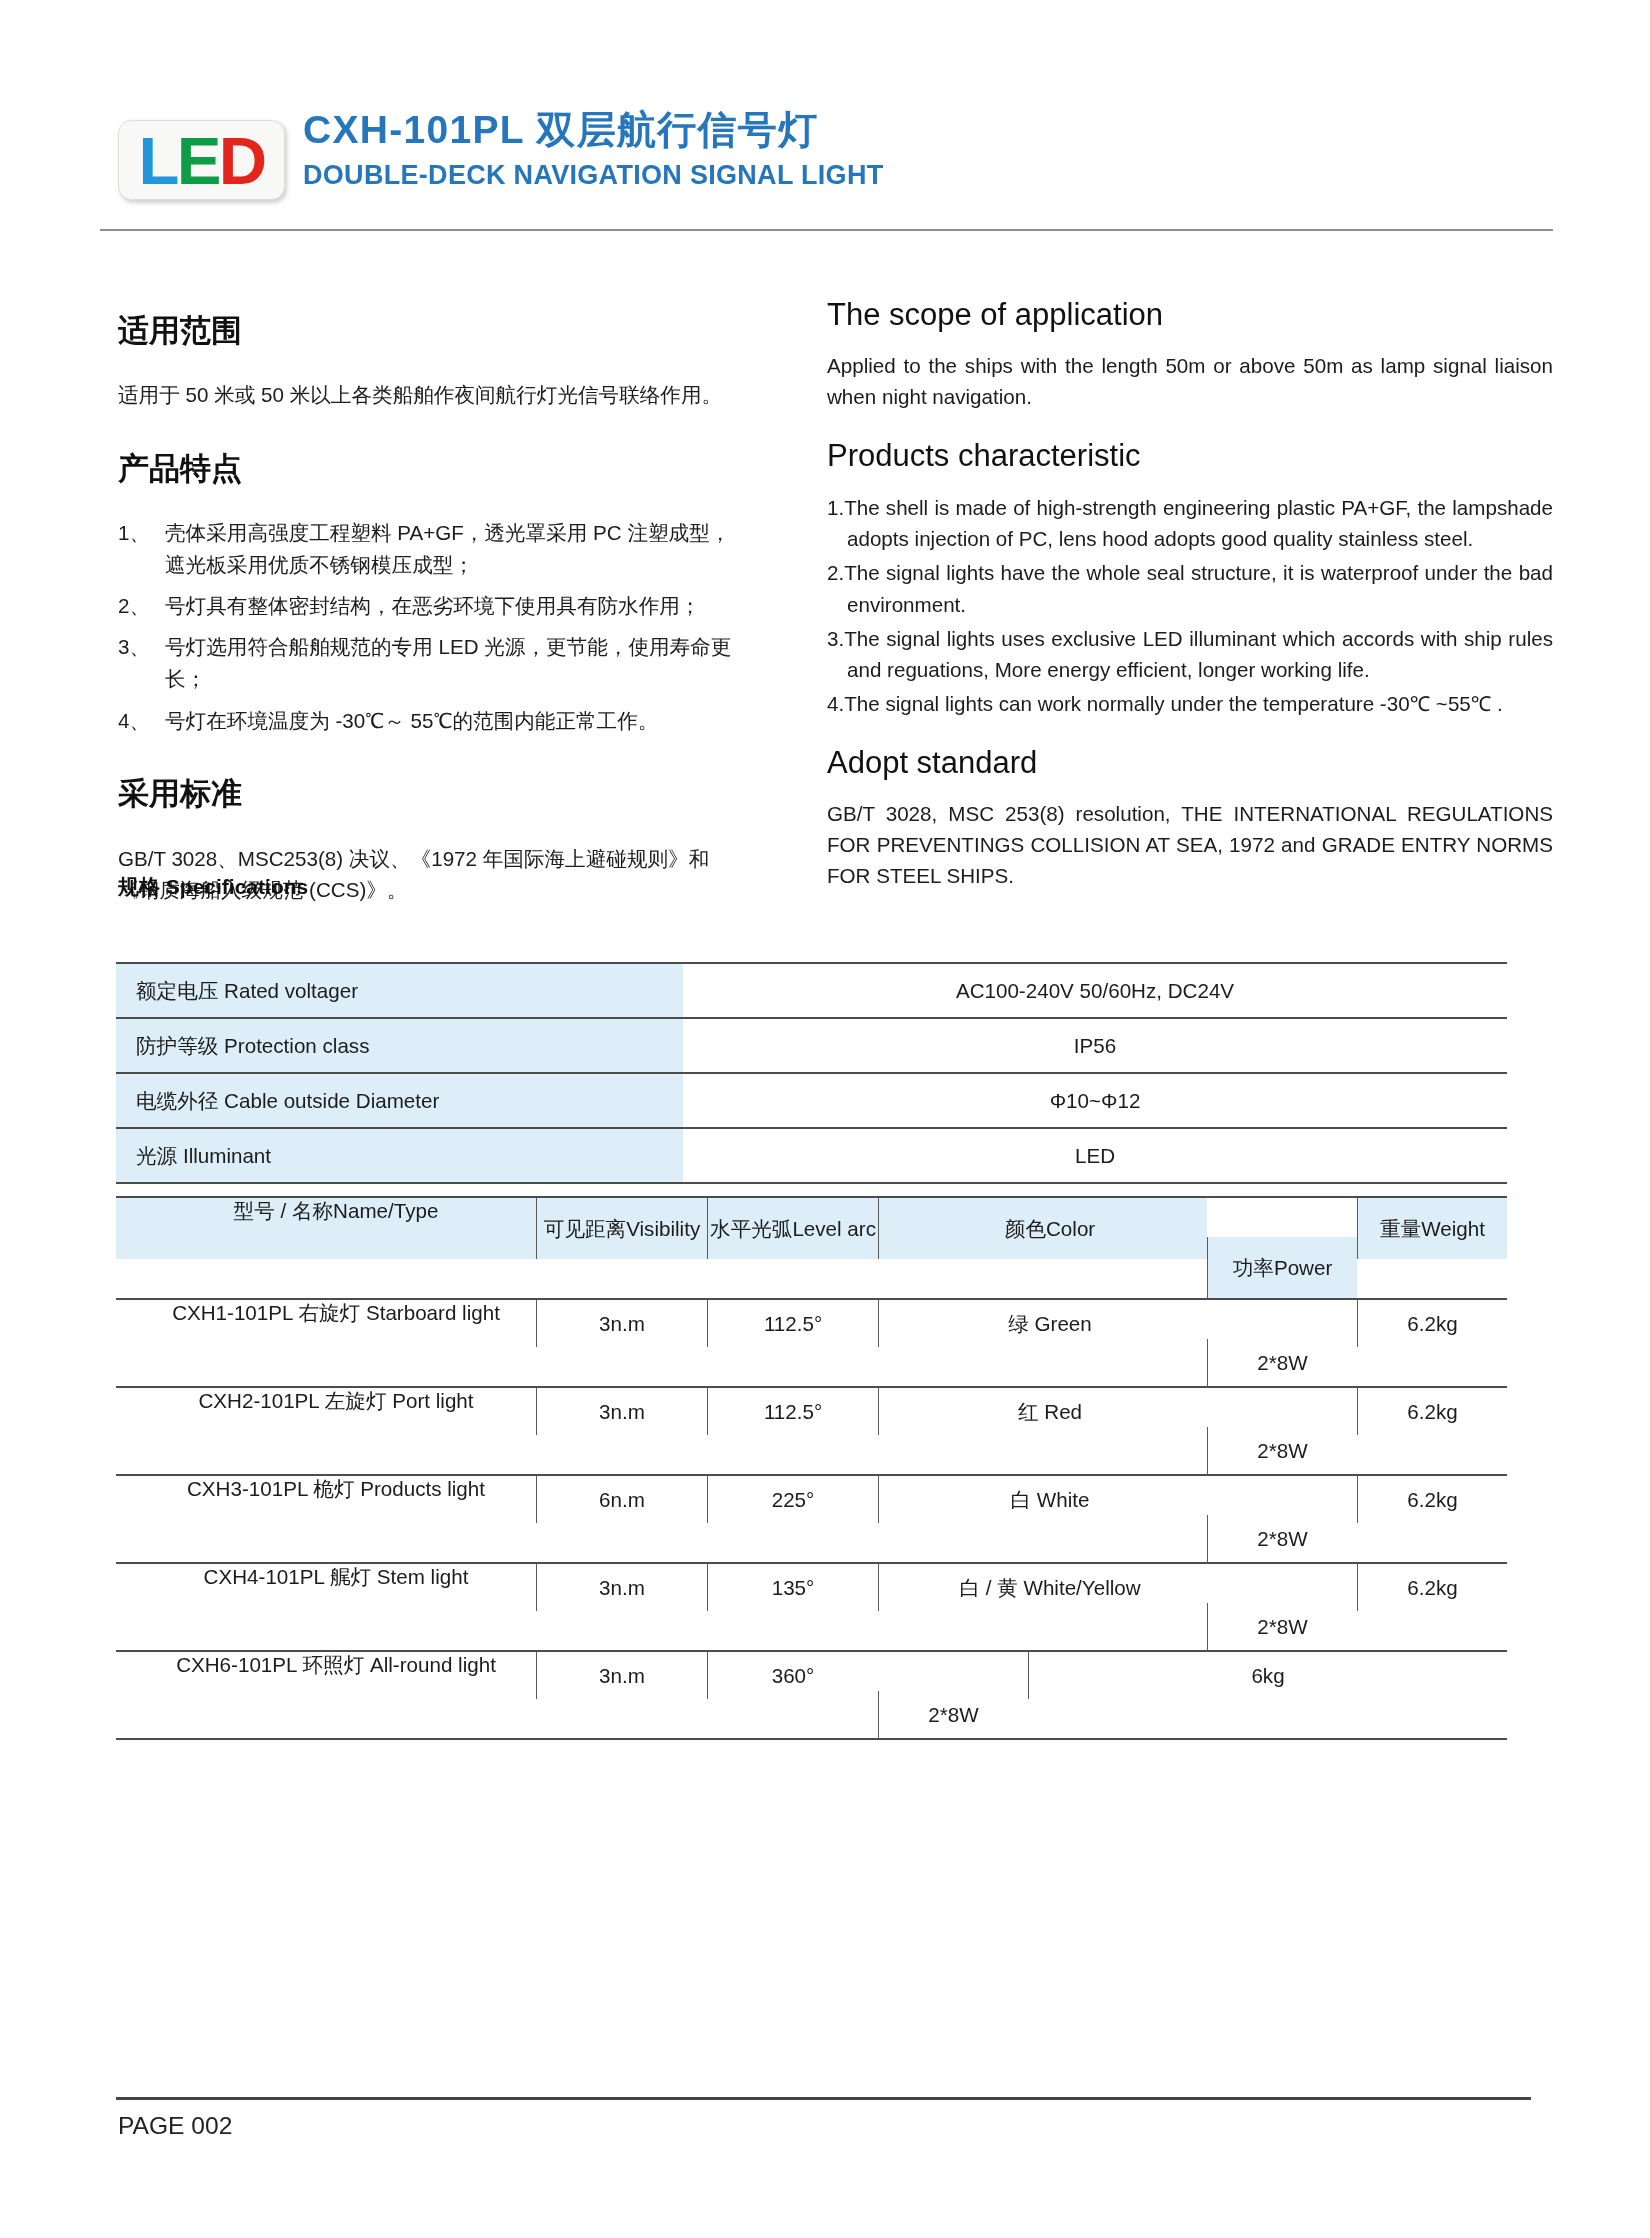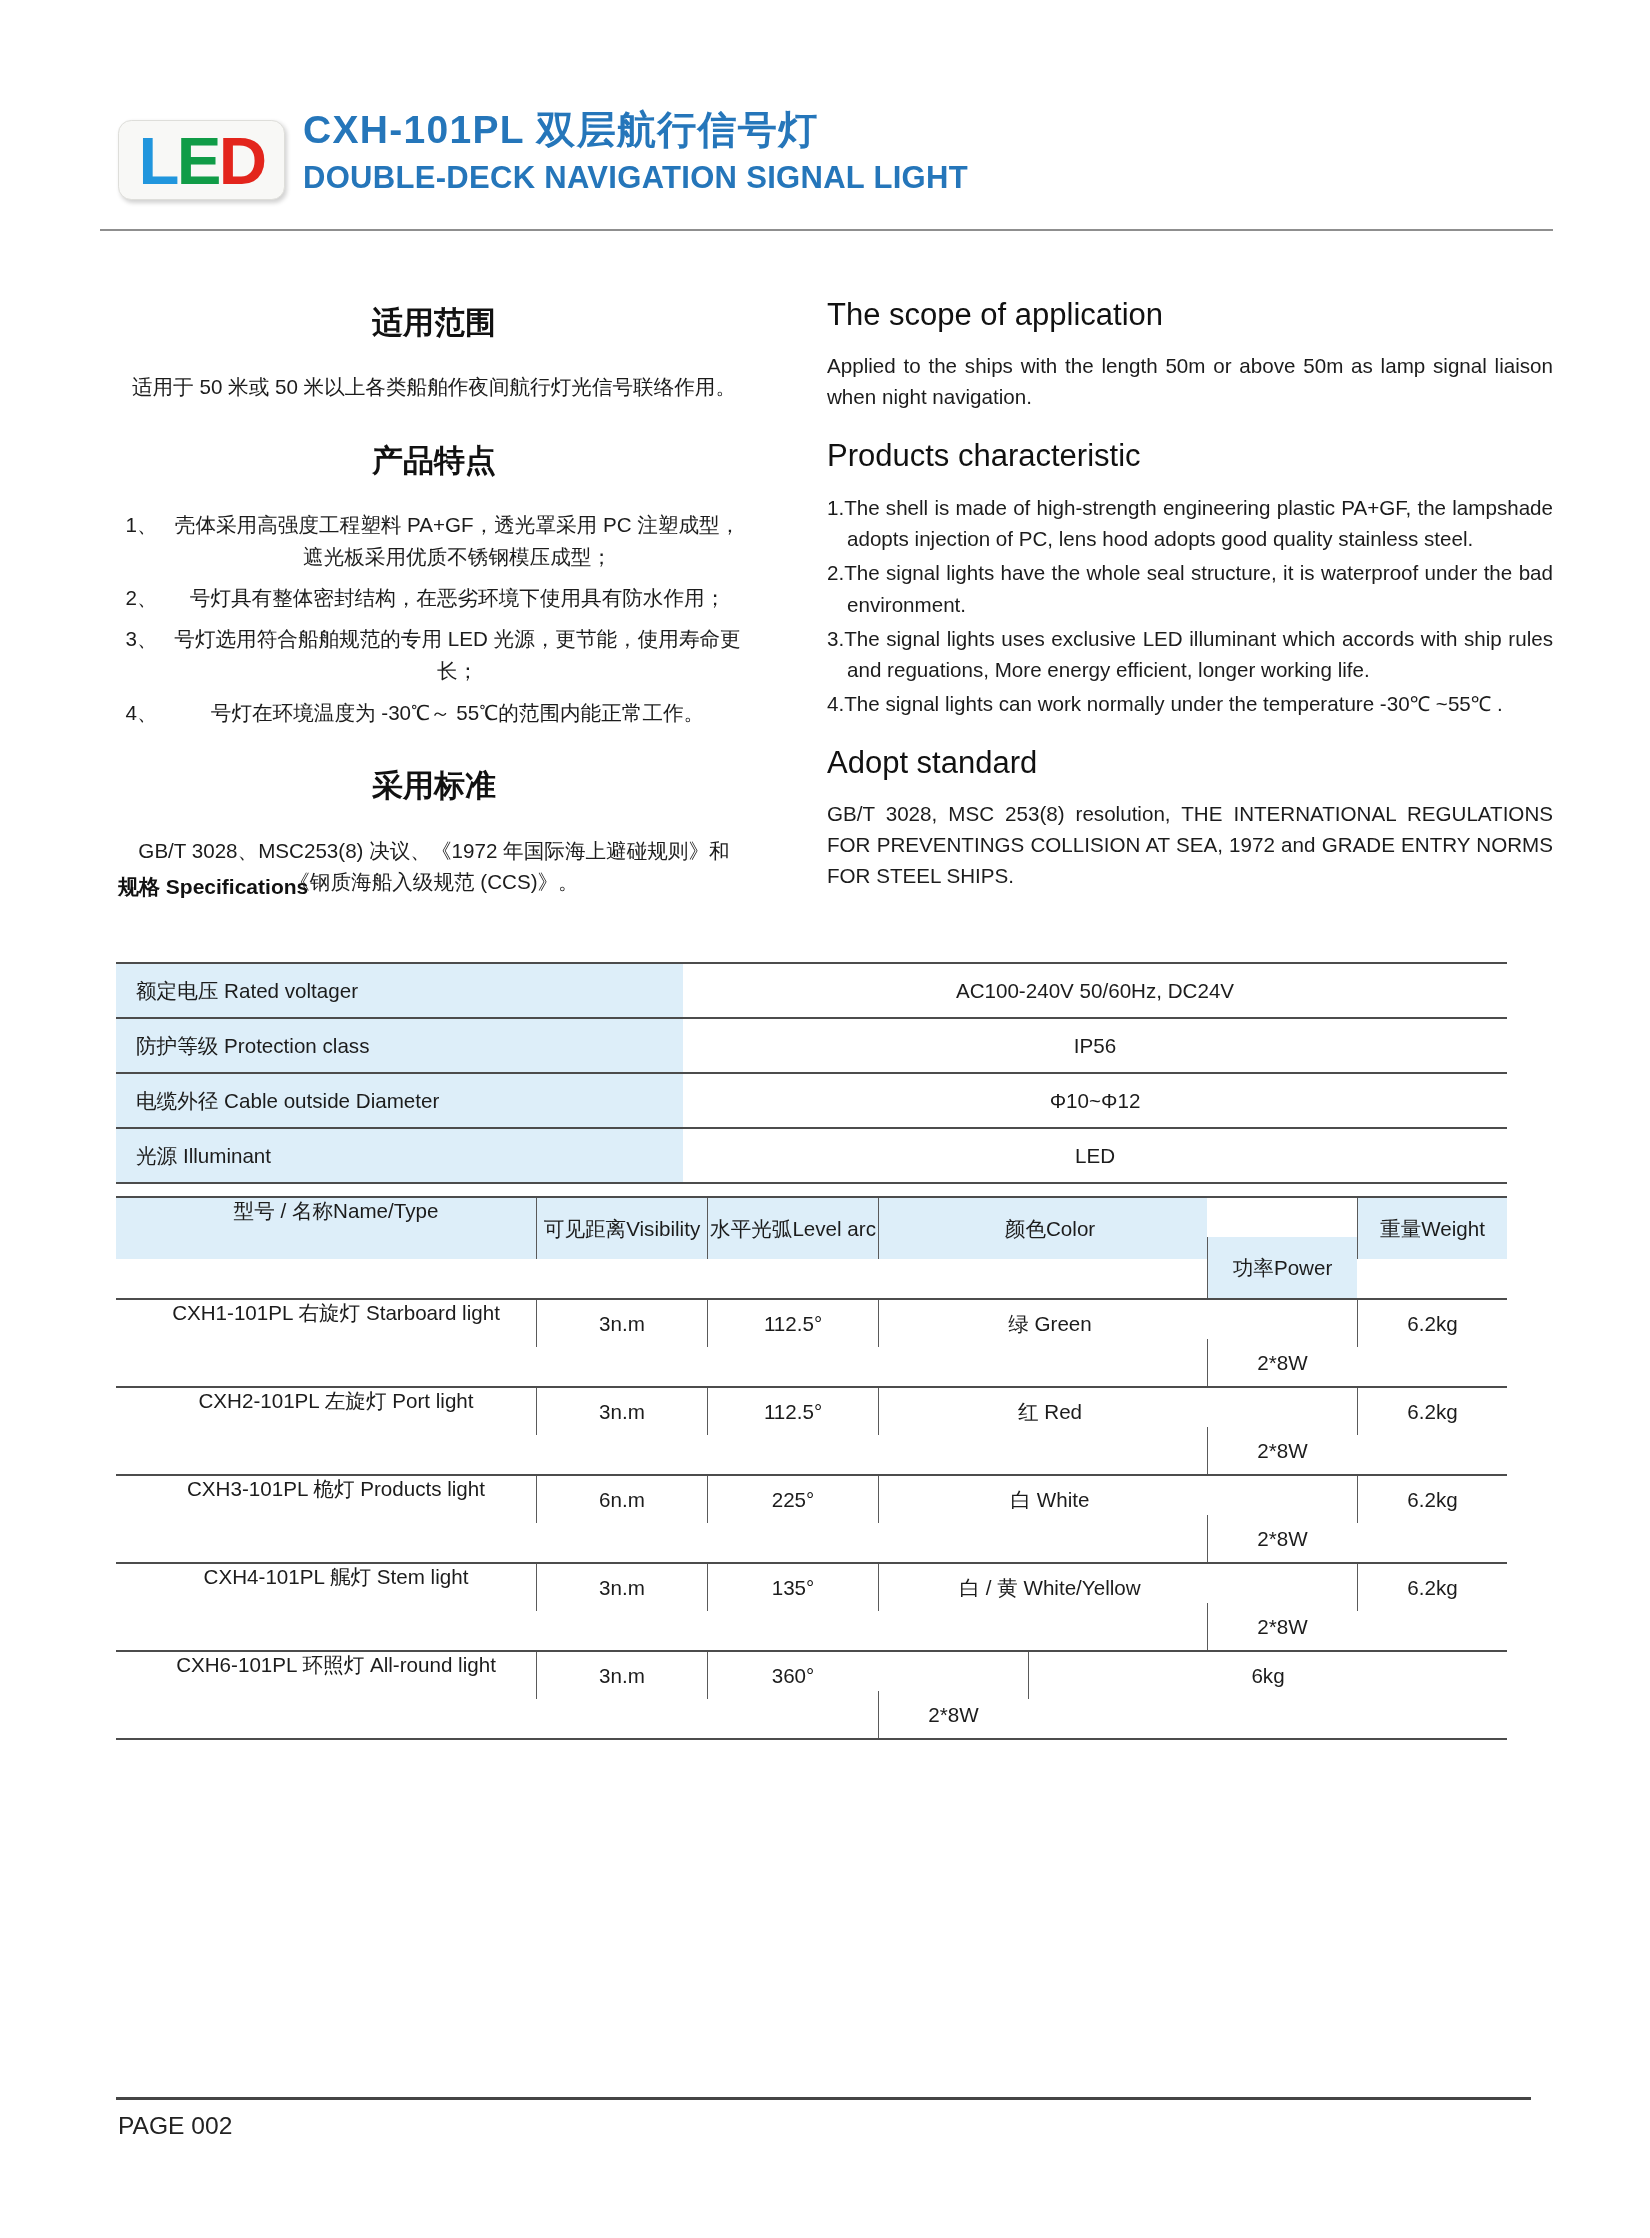--- a/index.html
+++ b/index.html
@@ -21,25 +21,25 @@
     border-radius:13.3px;
     box-shadow:2px 2.7px 4px rgba(0,0,0,0.18);
     display:flex; align-items:center; justify-content:center;
   }
   .logo span{font-size:67px; font-weight:800; line-height:1; letter-spacing:-2.7px;}
   .logo .l{color:#2196dd;}
   .logo .e{color:#109c47;}
   .logo .d{color:#e3251c;}
   .title-block{position:absolute; left:303px; top:108px;}
   .title-cn{font-size:39px; font-weight:600; color:#2576ba; letter-spacing:1.3px; line-height:1.15;}
-  .title-en{font-size:31px; font-weight:600; color:#2576ba; margin-top:6.7px; letter-spacing:0.3px;}
+  .title-en{font-size:27px; font-weight:600; color:#2576ba; margin-top:6.7px; letter-spacing:0.3px;}
   .header-rule{position:absolute; left:100px; top:229px; width:1453px; height:2px; background:#8f8f8f;}
 
   
-  .col-left{position:absolute; left:118px; top:306px; width:632px;text-align:center;}
+  .col-left{position:absolute; left:118px; top:314px; width:632px;}
   .col-right{position:absolute; left:827px; top:298px; width:726px;}
 
   .h-cn{font-size:31px; font-weight:600; color:#111; margin:0 0 31px 0; line-height:1.1;}
   .h-en{font-size:31px; font-weight:400; color:#111; margin:0 0 18.6px 0; line-height:1.1;}
   .body-cn{font-size:20.6px; line-height:1.55; color:#1c1c1c;}
   .body-en{font-size:20.6px; line-height:1.5; color:#1c1c1c; text-align:justify;}
   .sect{margin-bottom:41px;}
 
   .feat-item{display:flex; margin-bottom:9.3px;}
   .feat-num{flex:0 0 47px; font-size:20.6px; line-height:1.55;}

